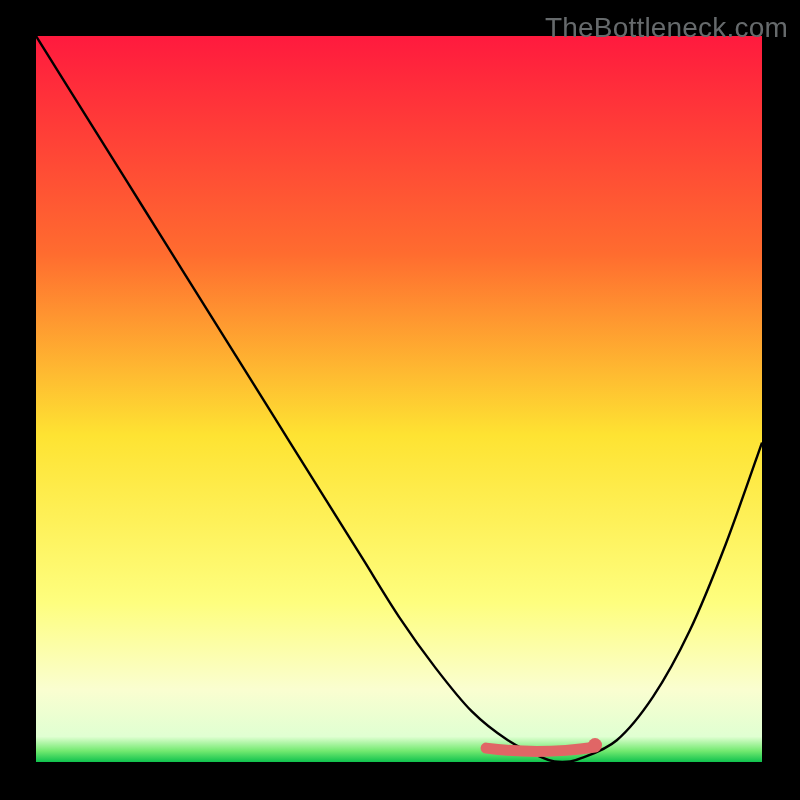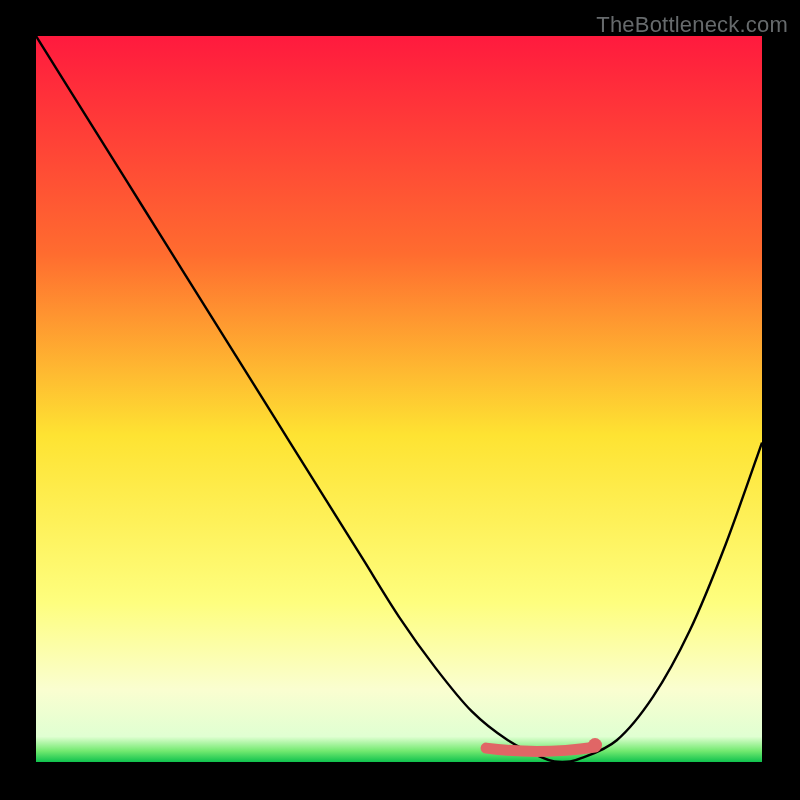--- a/index.html
+++ b/index.html
@@ -27,21 +27,21 @@
   }
   .gradient {
     position: absolute;
     inset: 0;
   }
   .watermark {
     position: absolute;
     top: 12px;
     right: 12px;
     color: #666a6c;
-    font-size: 22px;
+    font-size: 28px;
     letter-spacing: 0.2px;
     font-weight: 400;
   }
   svg {
     display: block;
   }
 </style>
 </head>
 <body>
 

